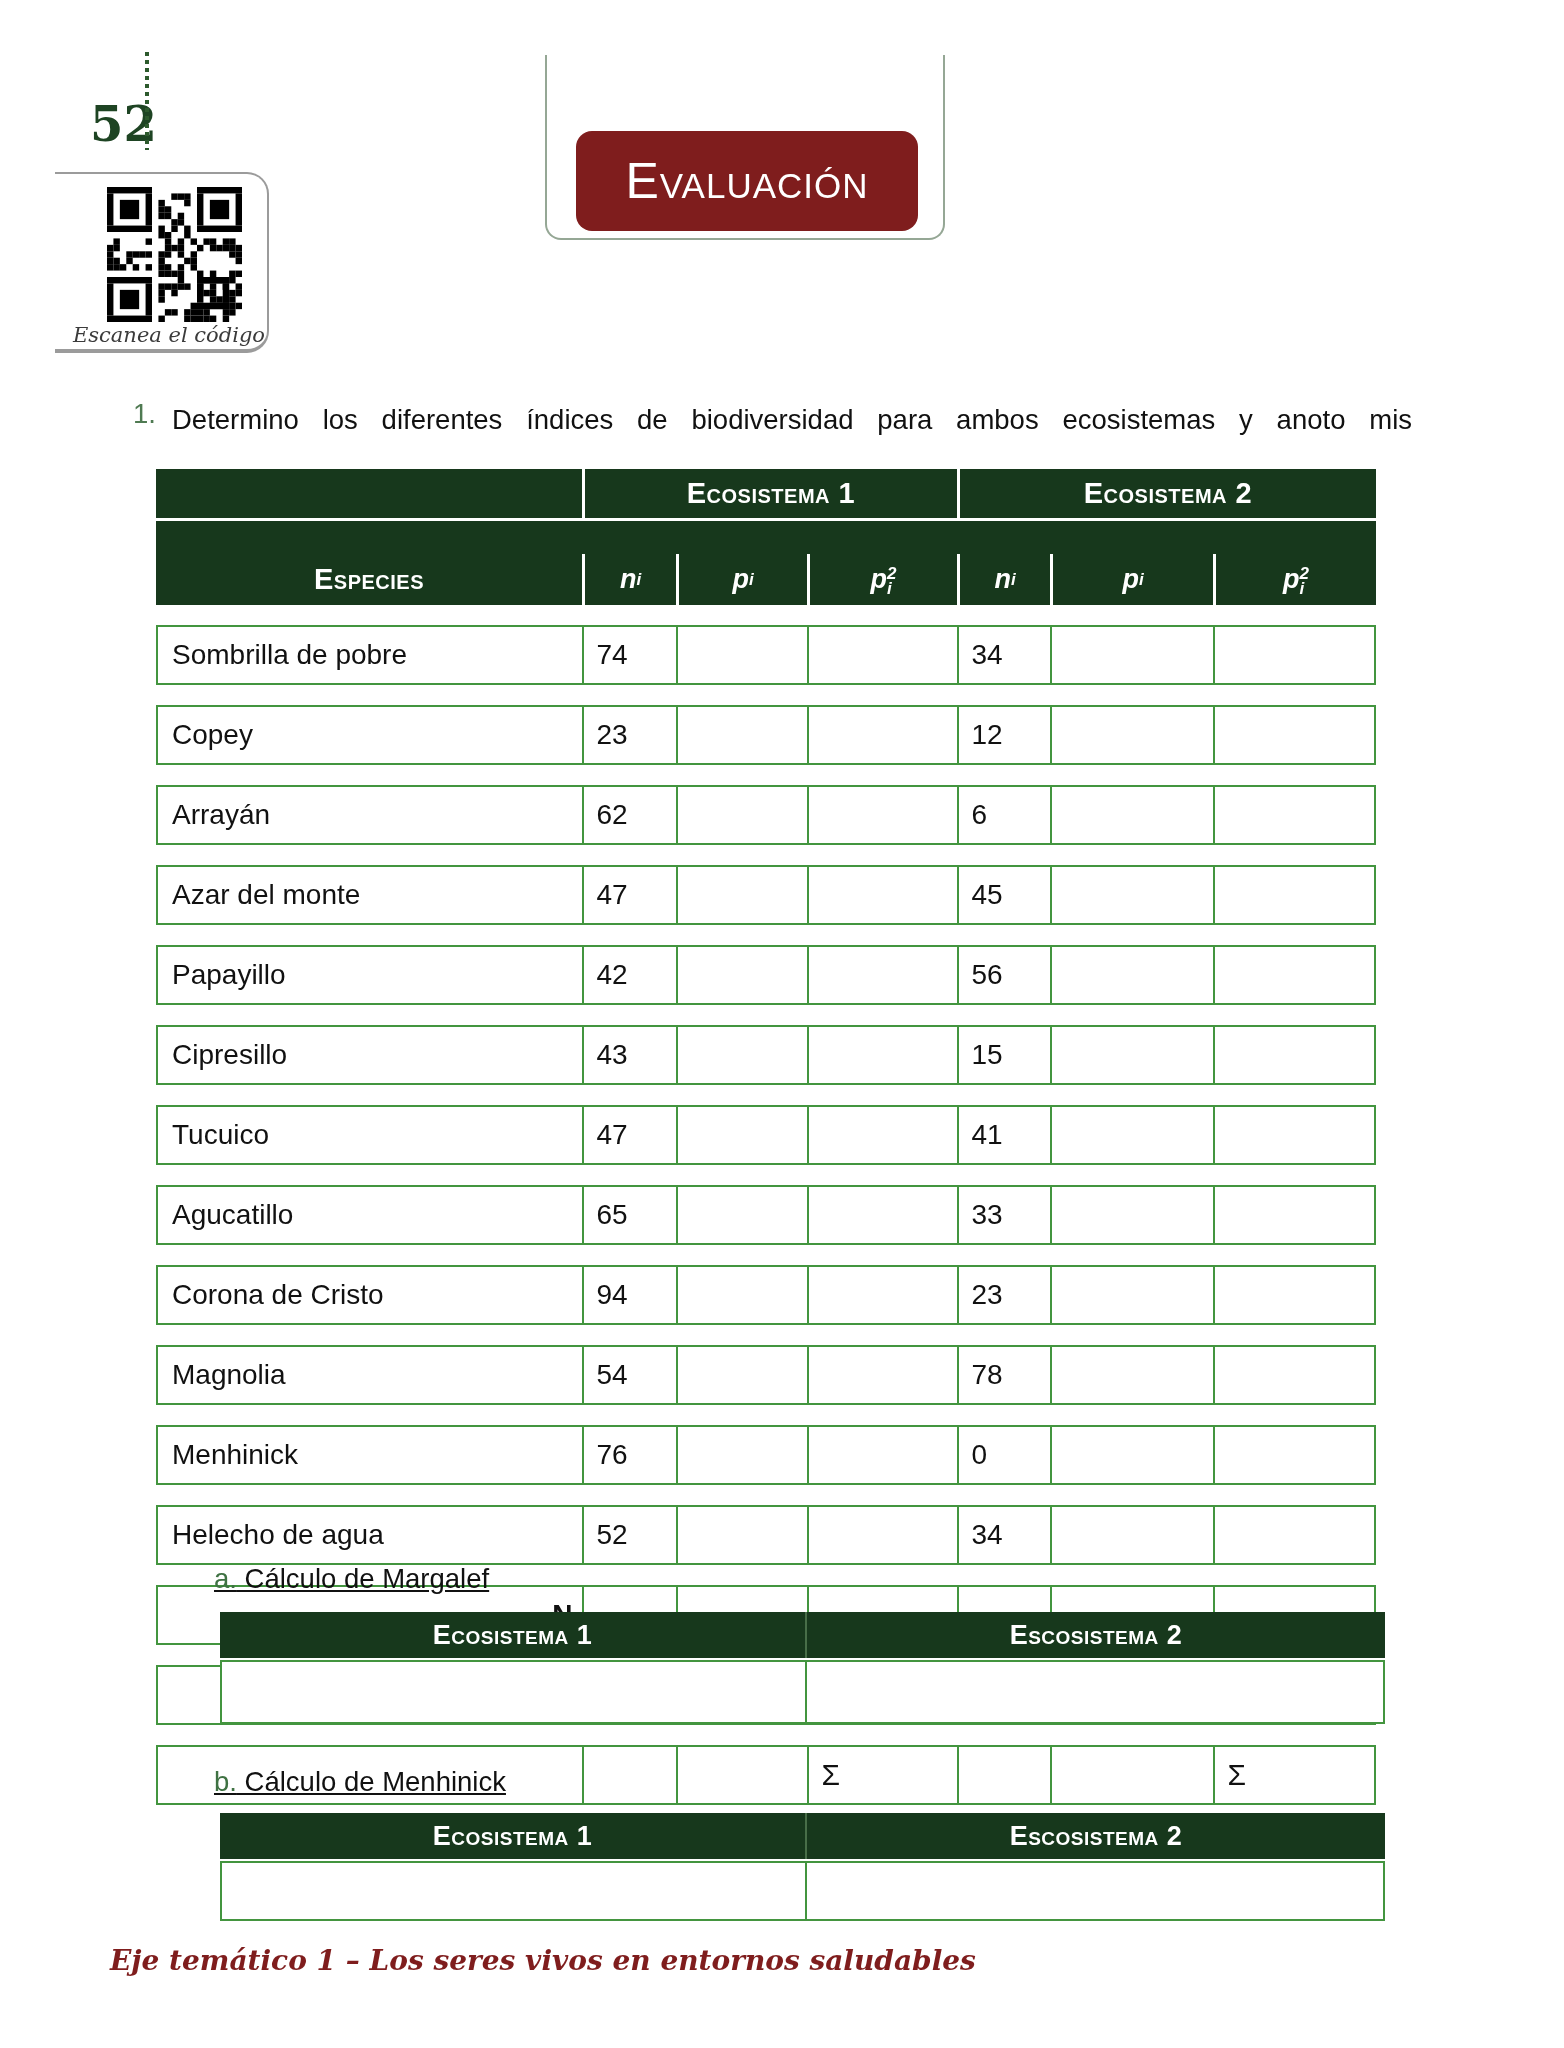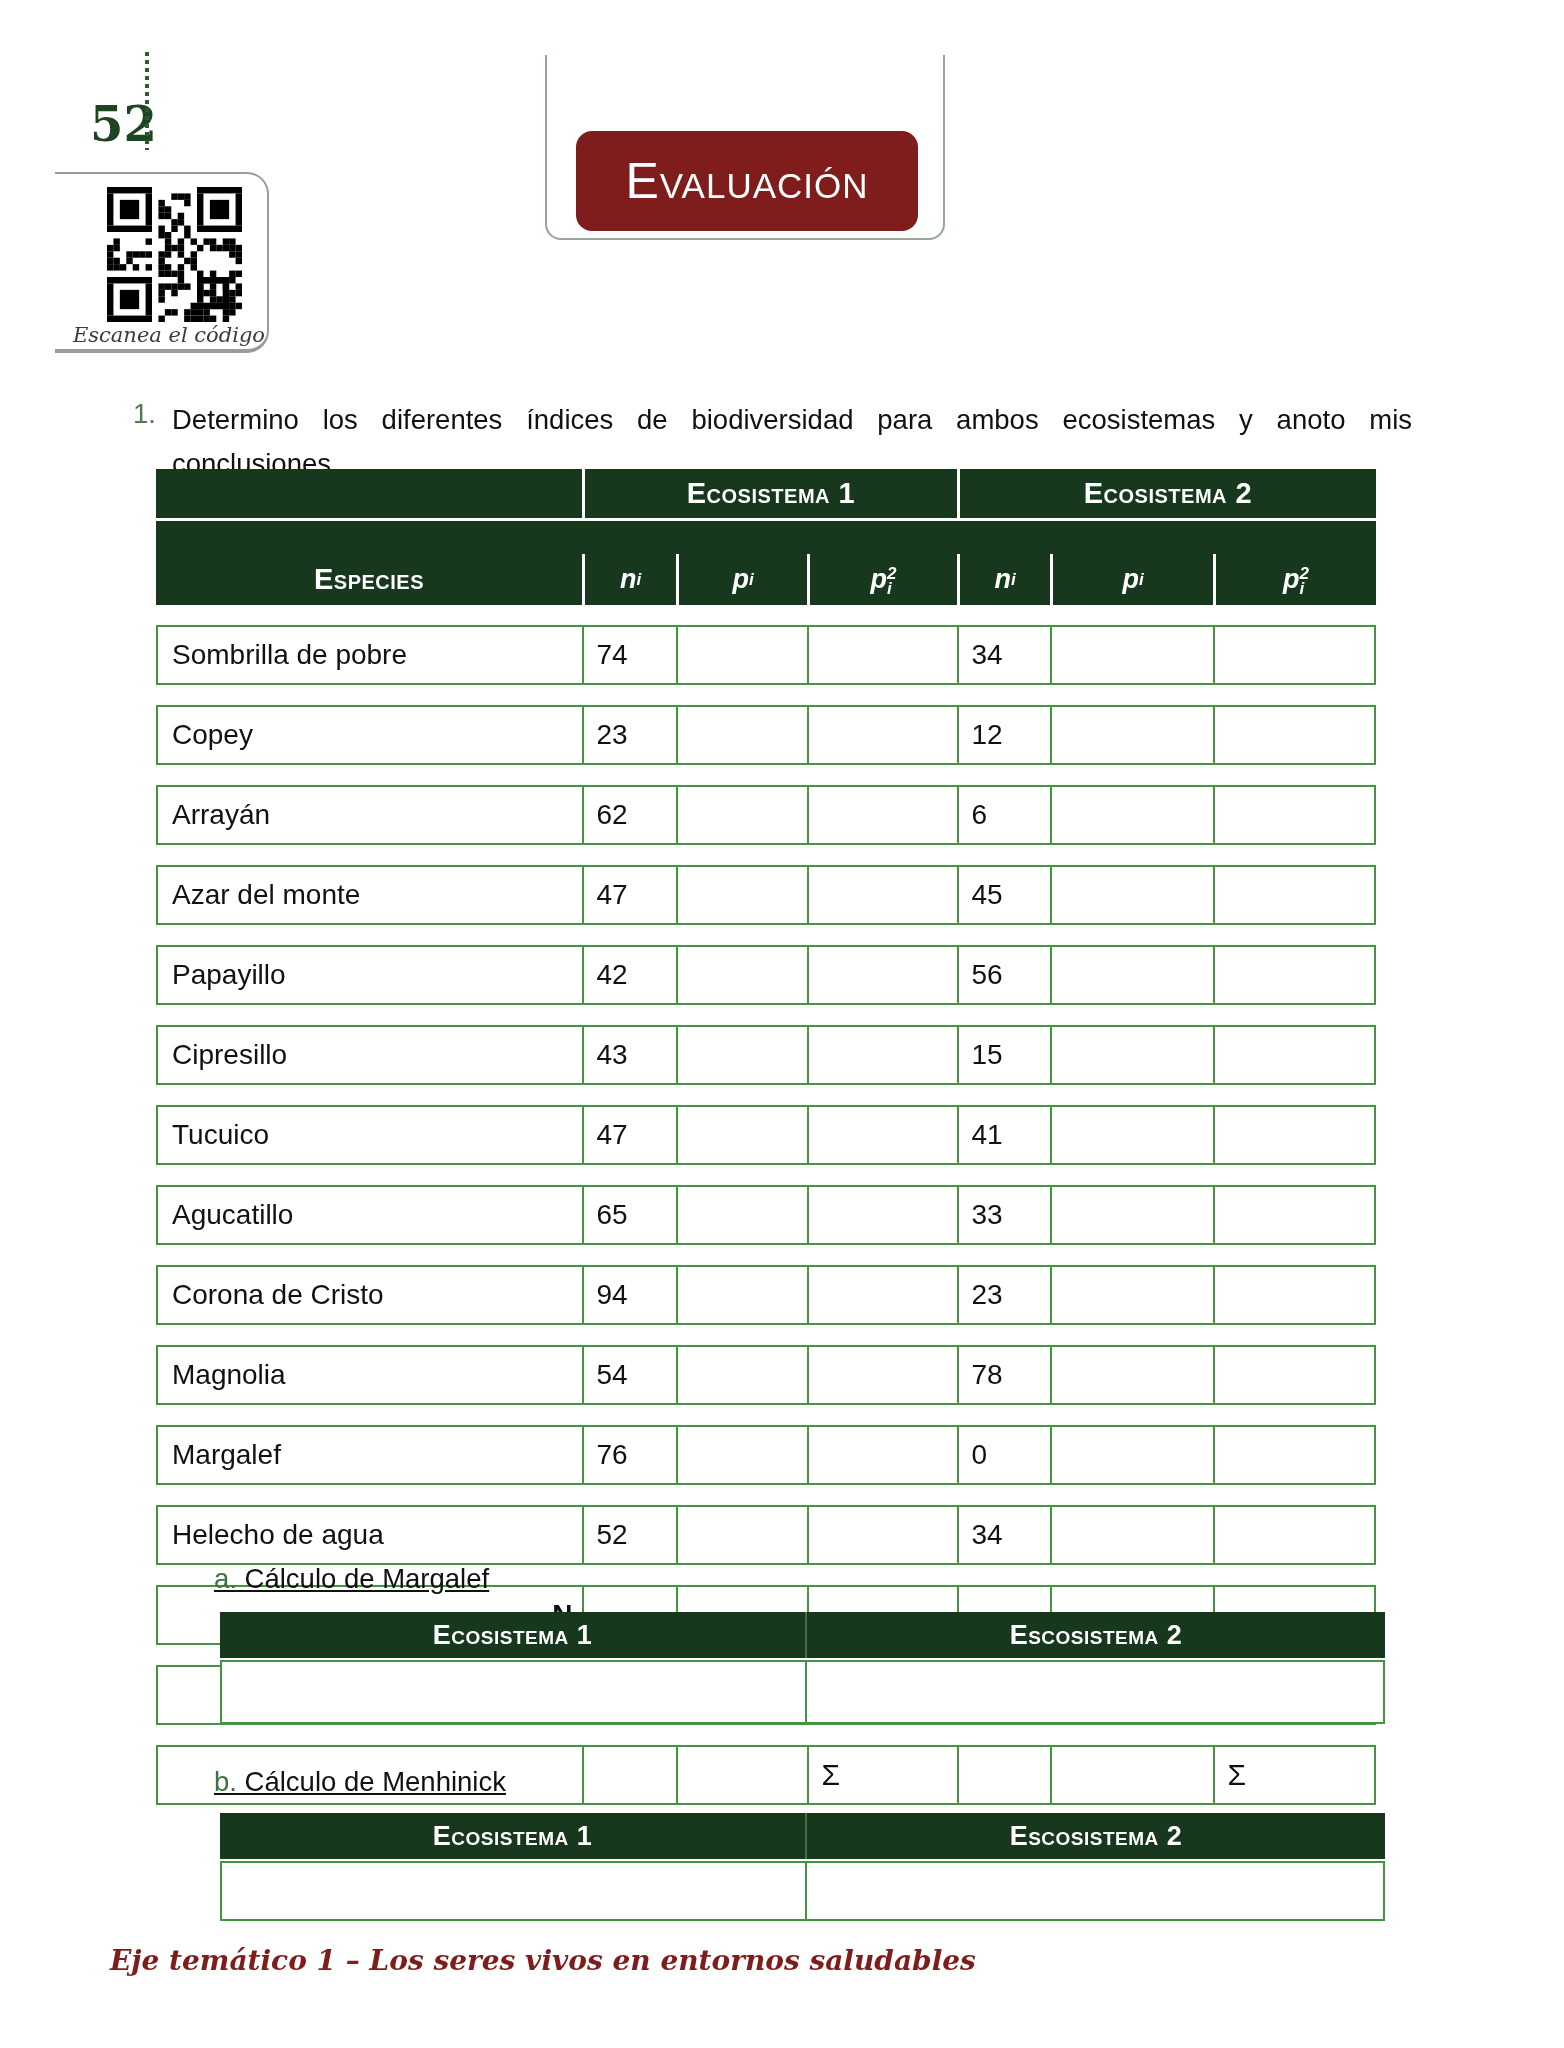--- a/index.html
+++ b/index.html
@@ -224,21 +224,20 @@
     <div class="qr-caption">Escanea el código</div>
   </div>
 
   <div class="eval-tab">
     <div class="eval-box">Evaluación</div>
   </div>
 
   <span class="prompt-num">1.</span>
   <div class="prompt">
     <div class="l1">Determino los diferentes índices de biodiversidad para ambos ecosistemas y anoto mis</div>
-    <div class="l2">conclusiones.</div>
   </div>
 
   <div class="btable">
     <div class="thead">
       <div class="hrow1">
         <div class="hcell"></div>
         <div class="hcell hsep grp">Ecosistema 1</div>
         <div class="hcell hsep grp">Ecosistema 2</div>
       </div>
       <div class="hrow2">
@@ -361,21 +360,21 @@
         <div class="trow">
           <div class="tcell c-species">Magnolia</div>
           <div class="tcell bsep c-num">54</div>
           <div class="tcell bsep c-num"></div>
           <div class="tcell bsep c-num"></div>
           <div class="tcell bsep c-num">78</div>
           <div class="tcell bsep c-num"></div>
           <div class="tcell bsep c-num"></div>
         </div>
         <div class="trow">
-          <div class="tcell c-species">Margalef</div>
+          <div class="tcell c-species">Menhinick</div>
           <div class="tcell bsep c-num">76</div>
           <div class="tcell bsep c-num"></div>
           <div class="tcell bsep c-num"></div>
           <div class="tcell bsep c-num">0</div>
           <div class="tcell bsep c-num"></div>
           <div class="tcell bsep c-num"></div>
         </div>
         <div class="trow">
           <div class="tcell c-species">Helecho de agua</div>
           <div class="tcell bsep c-num">52</div>

